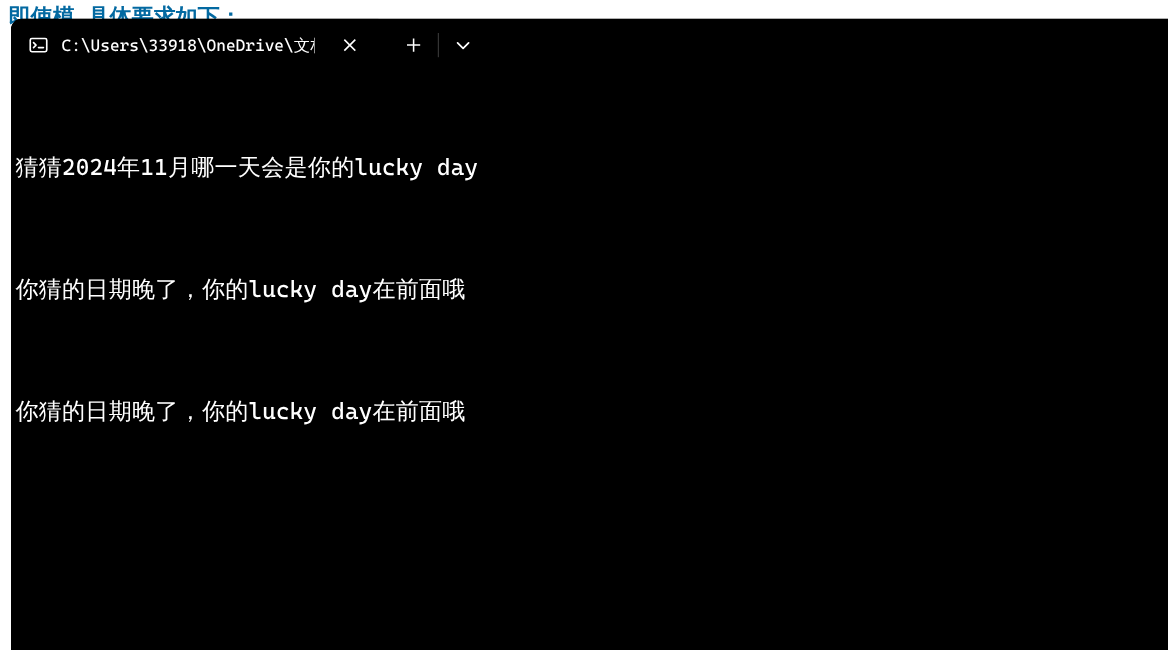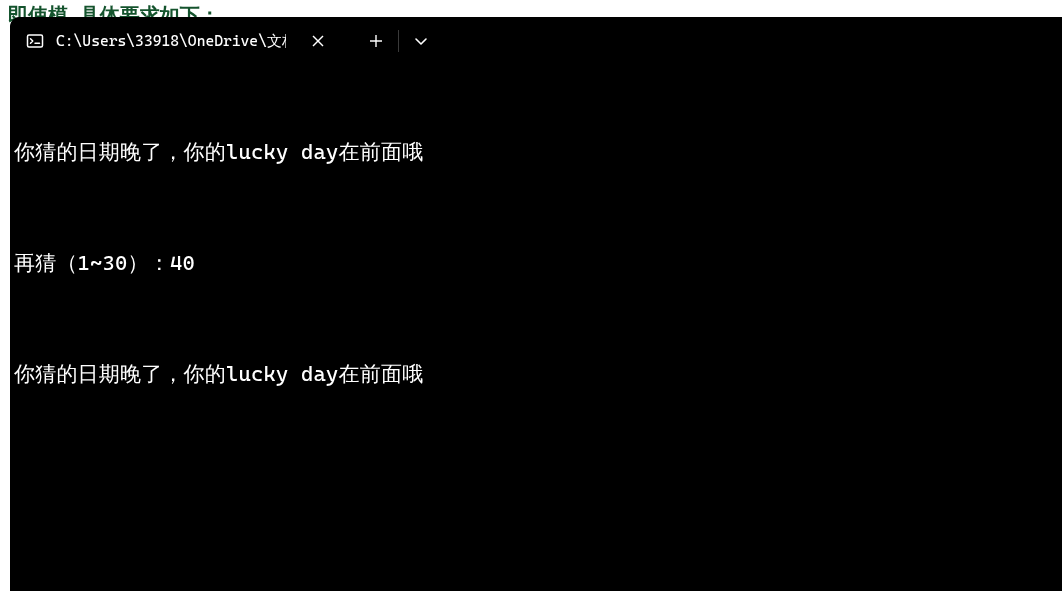--- a/index.html
+++ b/index.html
@@ -12,21 +12,21 @@
       height: 591px;
       background: #ffffff;
       font-family: "Cascadia Mono", "Consolas", "Microsoft YaHei", monospace;
       overflow: hidden;
       position: relative;
     }
     .bg-text {
       position: absolute;
       top: 0;
       left: 0;
-      color: #14532d;
+      color: #0369a1;
       font-size: 20px;
       font-weight: bold;
       padding: 2px 8px;
       white-space: nowrap;
     }
     .terminal-window {
       position: absolute;
       top: 17px;
       left: 10px;
       right: 0;
@@ -156,22 +156,22 @@
       <div class="divider"></div>
       <div class="titlebar-btn">
         <svg viewBox="0 0 14 14" stroke="#ffffff" stroke-width="1.6" fill="none">
           <polyline points="2,5 7,10 12,5" stroke-linecap="round" stroke-linejoin="round"></polyline>
         </svg>
       </div>
     </div>
   </div>
 
   <div class="terminal-content">
+    <div class="terminal-line">猜猜2024年11月哪一天会是你的lucky day</div>
     <div class="terminal-line">你猜的日期晚了，你的lucky day在前面哦</div>
-    <div class="terminal-line">再猜（1~30）：40</div>
     <div class="terminal-line">你猜的日期晚了，你的lucky day在前面哦</div>
     
     
     
     
     
   </div>
 </div>
 
 </body></html>

